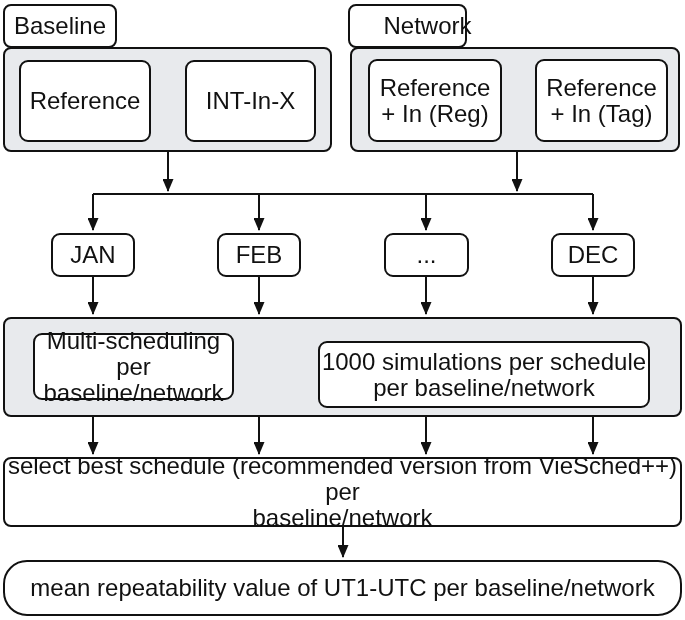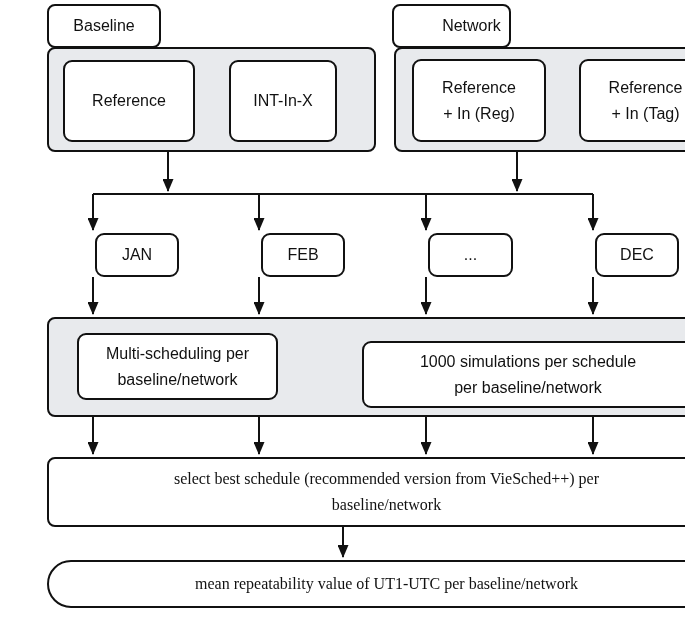--- a/index.html
+++ b/index.html
@@ -17,43 +17,41 @@
     overflow:hidden;
   }
   .arrows{position:absolute;left:0;top:0;width:685px;height:620px;}
   .node{
     position:absolute;
     box-sizing:border-box;
     border:2px solid var(--line);
     display:flex;align-items:center;justify-content:center;
     text-align:center;
     white-space:pre-line;
-    font-size:16px;
+    font-size:24px;
     line-height:26px;
-    margin-left:44px;
   }
   .tab{
     background:var(--box-fill);
     border-radius:8px;
     z-index:3;
   }
   .group{
     background:var(--container-fill);
     border-radius:8px;
     z-index:1;
   }
   .box{
     background:var(--box-fill);
     border-radius:9px;
     z-index:2;
   }
   .wide{
     background:var(--box-fill);
     border-radius:8px;
-    font-family:Liberation Serif, serif;
   }
 </style>
 </head>
 <body>
 
 <div class="canvas">
 
   <svg class="arrows" width="685" height="620" viewBox="0 0 685 620" aria-hidden="true">
     <defs>
       <marker id="ah" viewBox="0 0 13 11" refX="12" refY="5.5" markerWidth="13" markerHeight="11" markerUnits="userSpaceOnUse" orient="auto">
@@ -77,21 +75,21 @@
       <path d="M426 417 V454"></path>
       <path d="M593 417 V454"></path>
       <path d="M284 367 H315"></path>
       <path d="M343 527 V557"></path>
     </g>
   </svg>
 
   <div class="node tab" style="left:3px;top:4px;width:114px;height:44px;">Baseline</div>
   <div class="node group" style="left:3px;top:47px;width:329px;height:105px;"></div>
   <div class="node box" style="left:19px;top:60px;width:132px;height:82px;">Reference</div>
-  <div class="node box" style="left:185px;top:60px;width:108px;height:82px;">INT-In-X</div>
+  <div class="node box" style="left:185px;top:60px;width:131px;height:82px;">INT-In-X</div>
 
   <div class="node tab" style="left:348px;top:4px;width:119px;height:44px;padding-left:40px;">Network</div>
   <div class="node group" style="left:350px;top:47px;width:330px;height:105px;"></div>
   <div class="node box" style="left:368px;top:59px;width:134px;height:83px;">Reference
 + In (Reg)</div>
   <div class="node box" style="left:535px;top:59px;width:133px;height:83px;">Reference
 + In (Tag)</div>
 
   <div class="node box" style="left:51px;top:233px;width:84px;height:44px;">JAN</div>
   <div class="node box" style="left:217px;top:233px;width:84px;height:44px;">FEB</div>
@@ -99,15 +97,15 @@
   <div class="node box" style="left:551px;top:233px;width:84px;height:44px;border-radius:9px;">DEC</div>
 
   <div class="node group" style="left:3px;top:317px;width:679px;height:100px;"></div>
   <div class="node box" style="left:33px;top:333px;width:201px;height:67px;">Multi-scheduling per
 baseline/network</div>
   <div class="node box" style="left:318px;top:341px;width:332px;height:67px;">1000 simulations per schedule
 per baseline/network</div>
 
   <div class="node wide" style="left:3px;top:457px;width:679px;height:70px;">select best schedule (recommended version from VieSched++) per
 baseline/network</div>
-  <div class="node wide" style="left:3px;top:560px;width:679px;height:48px;border-radius:24px;">mean repeatability value of UT1-UTC per baseline/network</div>
+  <div class="node wide" style="left:3px;top:560px;width:679px;height:56px;border-radius:24px;">mean repeatability value of UT1-UTC per baseline/network</div>
 
 </div>
 
 </body></html>

